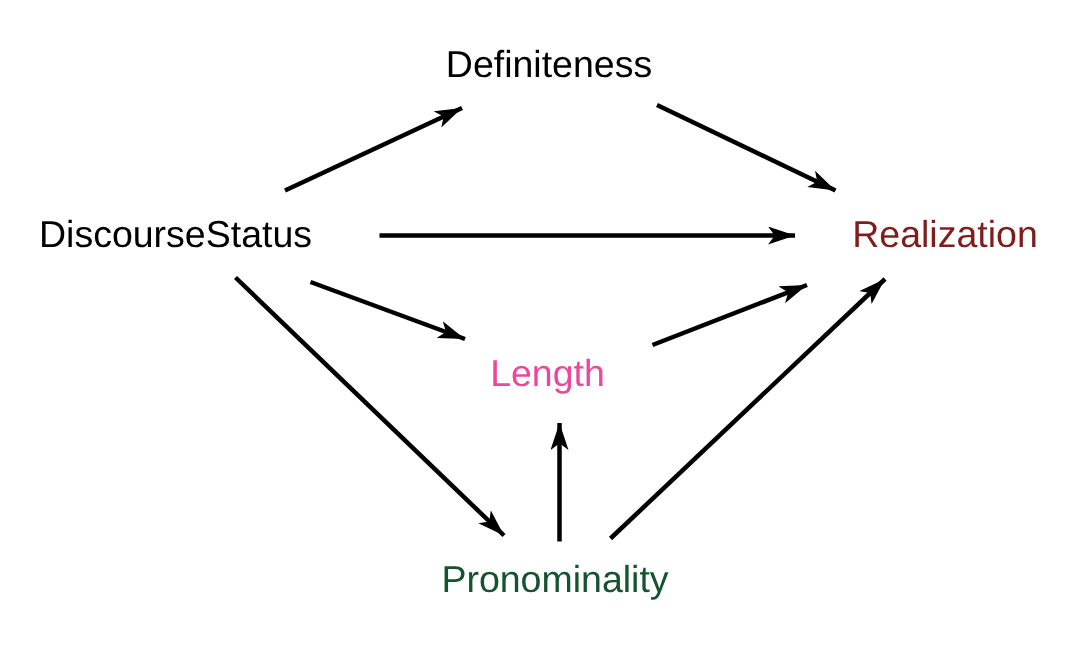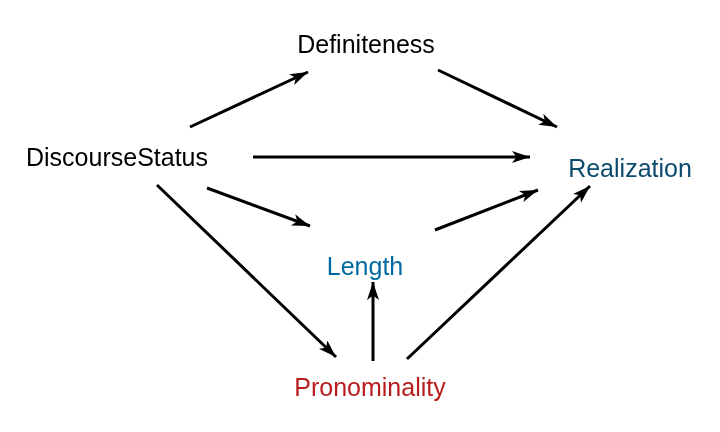--- a/index.html
+++ b/index.html
@@ -49,17 +49,17 @@
         <line x1="157" y1="185" x2="336" y2="357" stroke="#000000" stroke-width="3" marker-end="url(#arrowhead)"></line>
         <line x1="438" y1="70" x2="557" y2="127" stroke="#000000" stroke-width="3" marker-end="url(#arrowhead)"></line>
         <line x1="435" y1="230" x2="538" y2="190" stroke="#000000" stroke-width="3" marker-end="url(#arrowhead)"></line>
         <line x1="373" y1="361" x2="373" y2="282" stroke="#000000" stroke-width="3" marker-end="url(#arrowhead)"></line>
         <line x1="407" y1="359" x2="590" y2="186" stroke="#000000" stroke-width="3" marker-end="url(#arrowhead)"></line>
       </g>
   </svg>
   <div id="nodes-layer">
       <div class="node-label" style="left: 117px; top: 157px; color: #000000;">DiscourseStatus</div>
       <div class="node-label" style="left: 366px; top: 44px; color: rgb(0, 0, 0);">Definiteness</div>
-      <div class="node-label" style="left: 630px; top: 157px; color: #0c4a6e; margin-top: 11px;">Realization</div>
-      <div class="node-label" style="left: 365px; top: 250px; color: #0369a1; margin-top: 16px;">Length</div>
-      <div class="node-label" style="left: 370px; top: 387px; color: #b91c1c;">Pronominality</div>
+      <div class="node-label" style="left: 630px; top: 157px; color: #7f1d1d;">Realization</div>
+      <div class="node-label" style="left: 365px; top: 250px; color: #ec4899;">Length</div>
+      <div class="node-label" style="left: 370px; top: 387px; color: #14532d;">Pronominality</div>
     </div>
 </div>
 
 </body></html>

